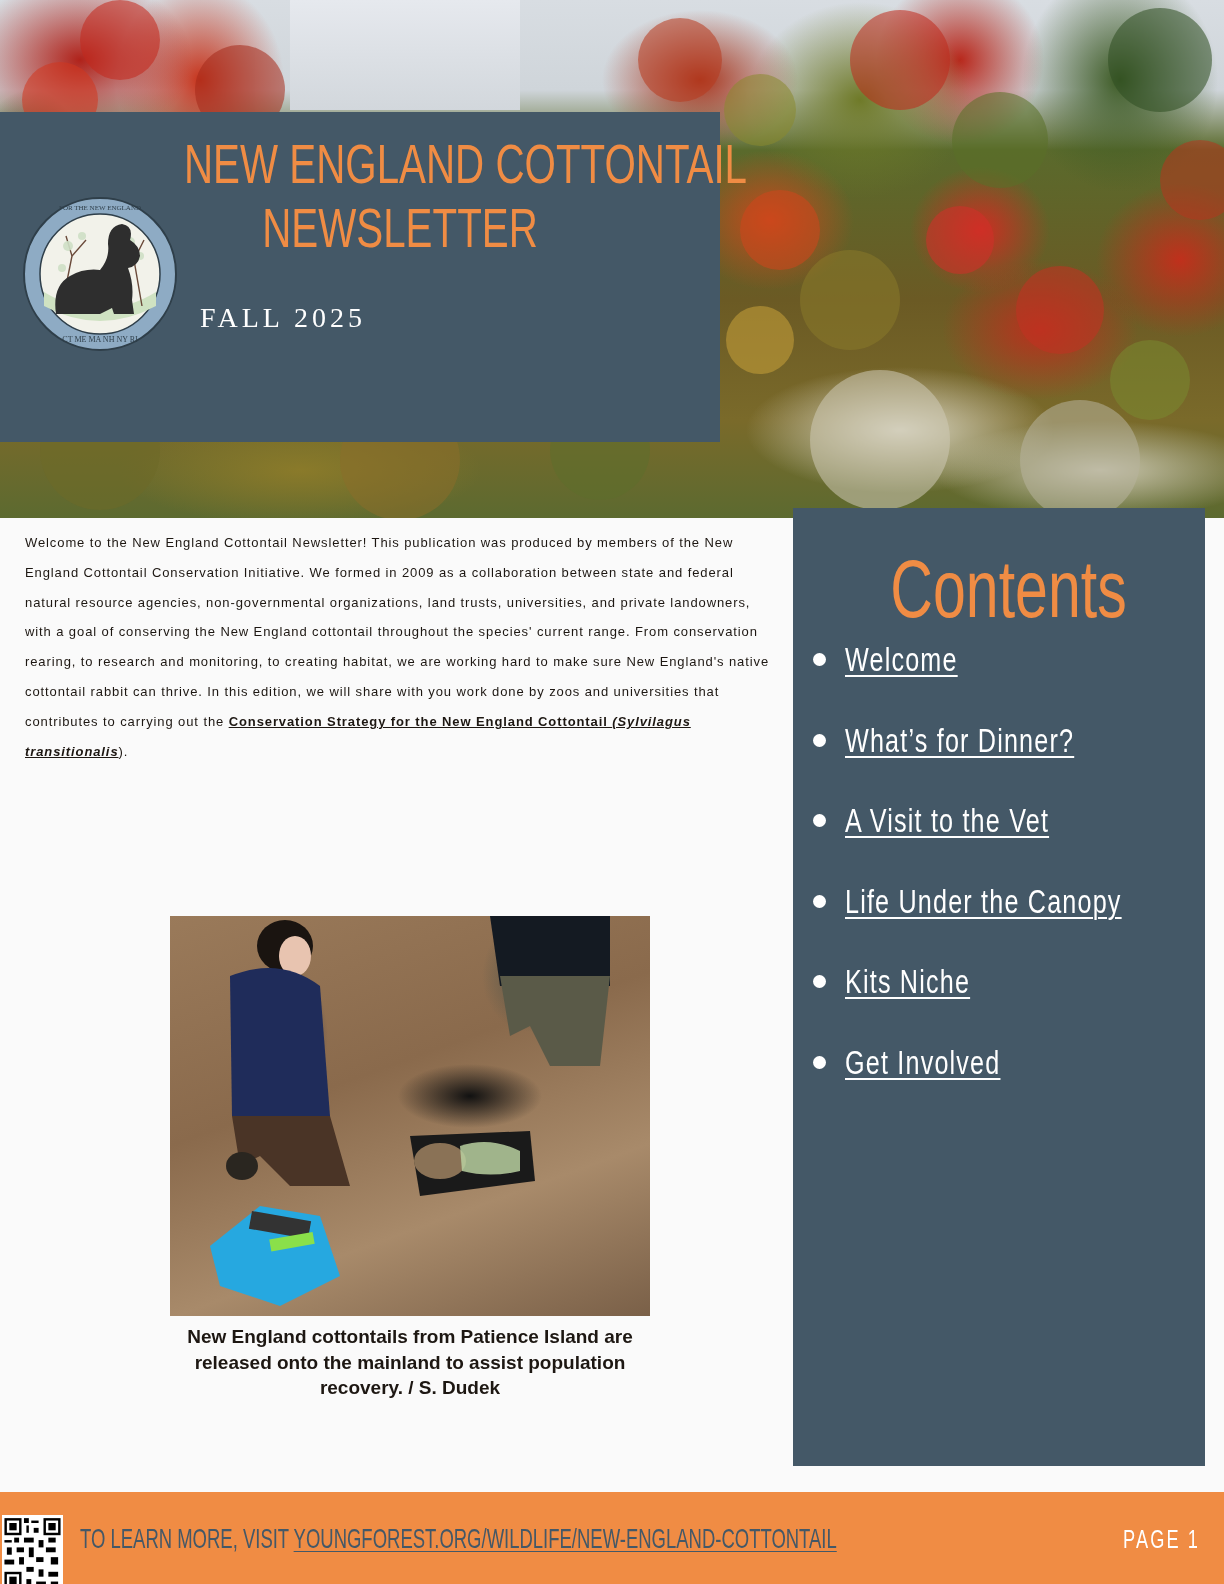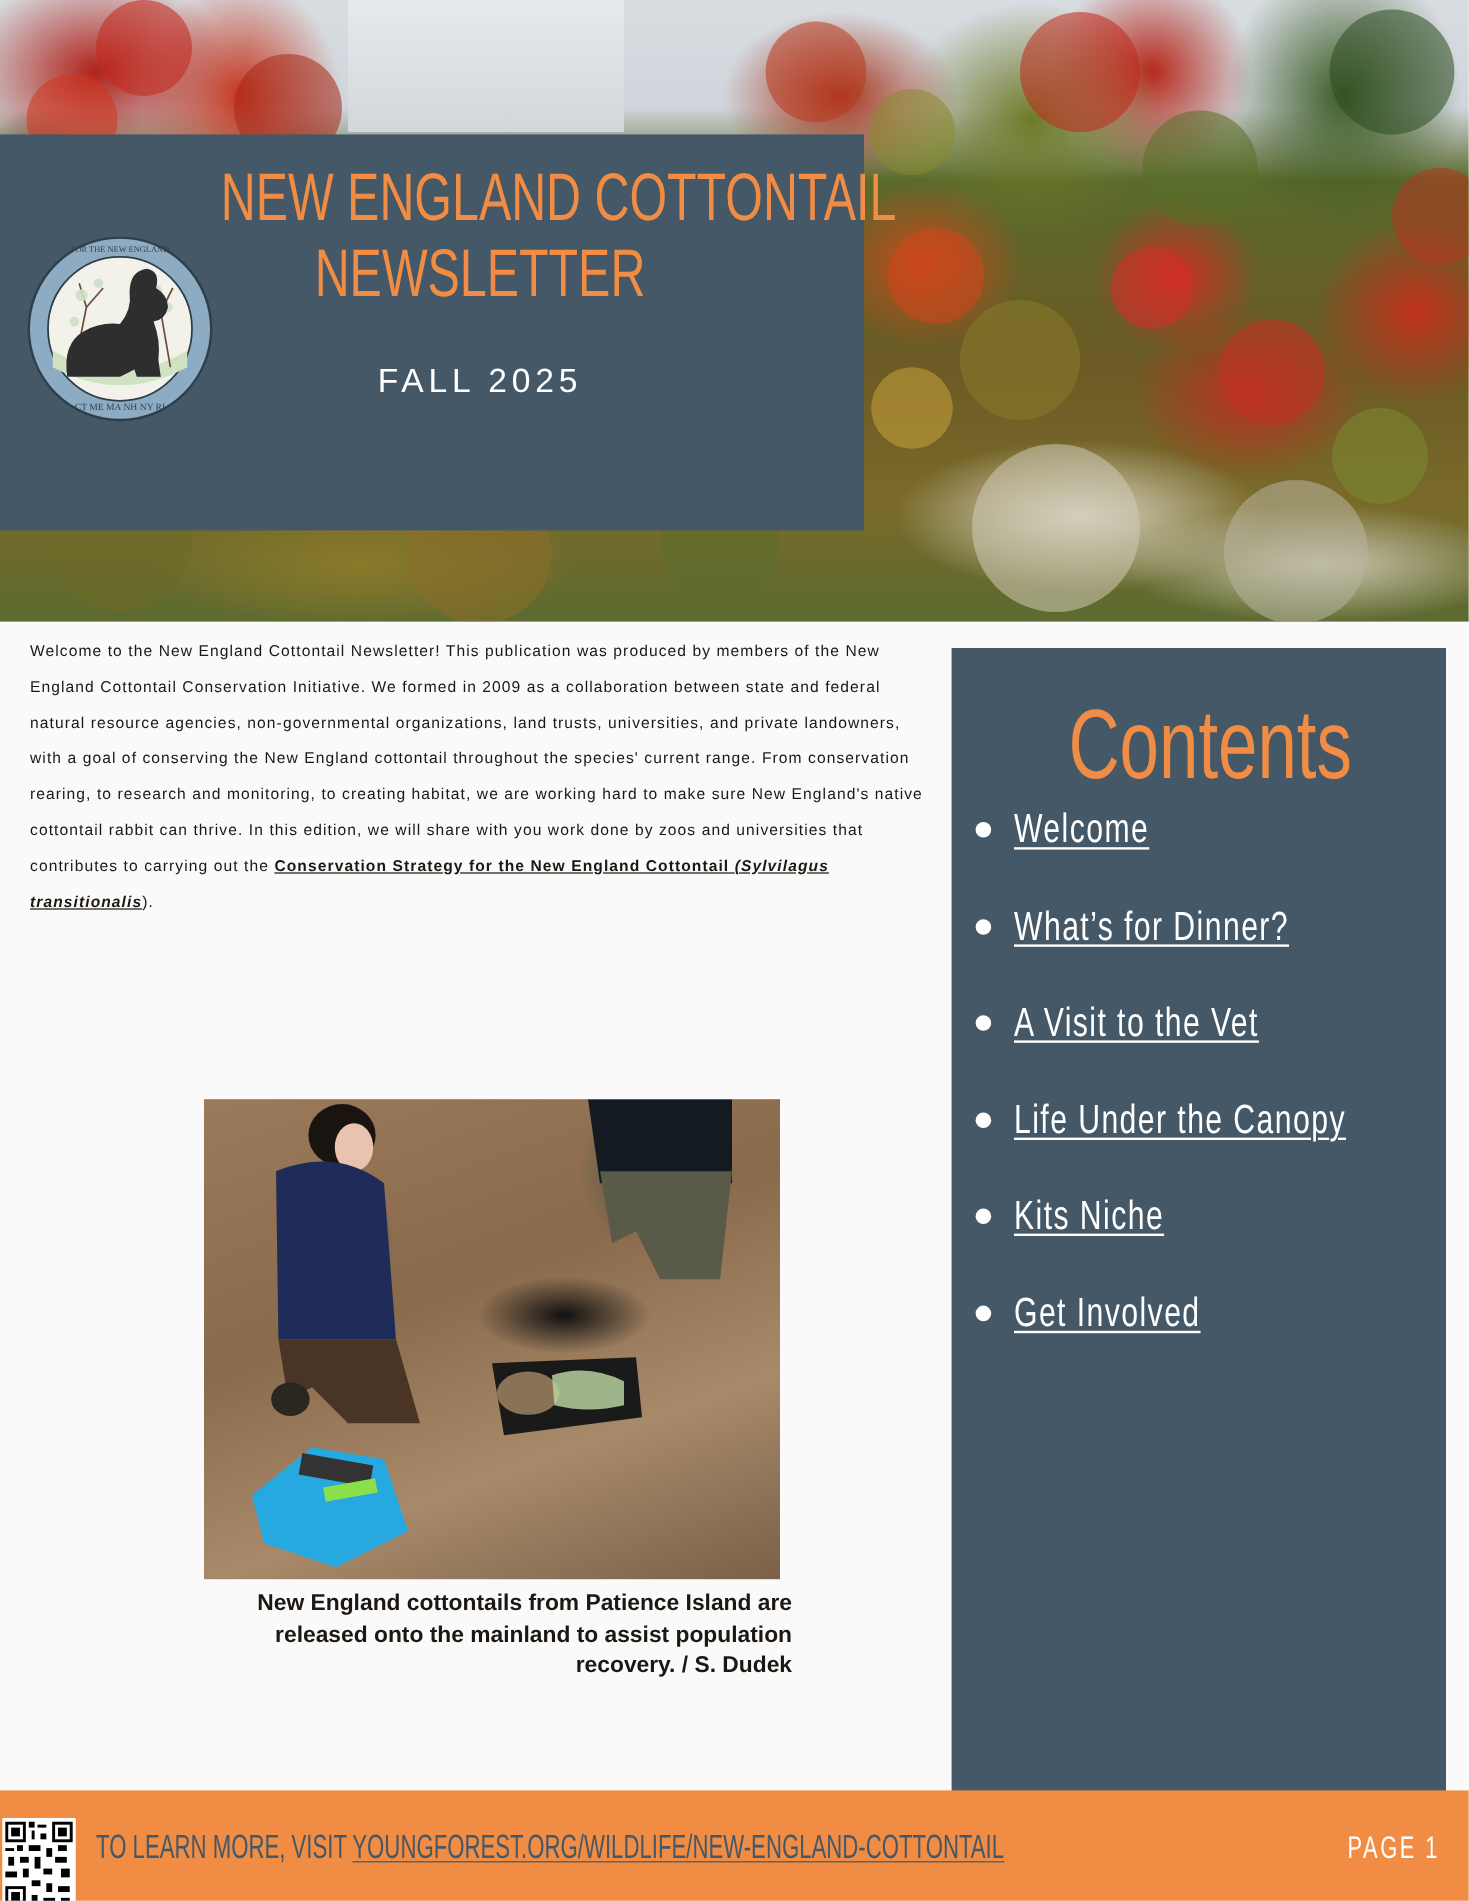--- a/index.html
+++ b/index.html
@@ -27,44 +27,44 @@
   }
   .hero-sky { position: absolute; left: 290px; top: 0; width: 230px; height: 110px;
     background: linear-gradient(180deg, #e6e9ee, #d2d7dc); }
 
   
   .title-box { position: absolute; left: 0; top: 112px; width: 720px; height: 330px; background: #445867; }
   .title-text { position: absolute; left: 100px; top: 20px; width: 600px; text-align: center;
     font-family: "Liberation Sans", sans-serif; font-size: 56px; line-height: 64px; color: #f08c44;
     transform: scaleX(0.72); transform-origin: center top; letter-spacing: 0px; }
   .title-line { display: block; white-space: nowrap; }
-  .edition { position: absolute; left: 200px; top: 190px; width: 400px; text-align: center;
-    font-family: Liberation Sans, sans-serif; font-size: 28px; letter-spacing: 4px; color: #ffffff; }
+  .edition { position: absolute; left: 200px; top: 190px; width: 400px; 
+    font-family: Liberation Serif, serif; font-size: 28px; letter-spacing: 4px; color: #ffffff; }
   .logo { position: absolute; left: 22px; top: 84px; width: 156px; height: 156px; }
 
   
   .intro { position: absolute; left: 25px; top: 528px; width: 745px;
     font-family: "Liberation Sans", sans-serif; font-size: 13px; line-height: 29.8px; color: #1d1712; letter-spacing: 0.9px; }
   .intro a { color: #1d1712; font-weight: bold; text-decoration: underline; }
   .intro a i { font-style: italic; }
 
   .photo { position: absolute; left: 170px; top: 916px; width: 480px; height: 400px; overflow: hidden;
     background:
       radial-gradient(ellipse 60px 90px at 110px 120px, #1e2a52 0%, rgba(30,42,82,0) 80%),
       radial-gradient(ellipse 90px 40px at 300px 180px, #111 0%, rgba(17,17,17,0) 80%),
       radial-gradient(ellipse 60px 70px at 360px 60px, #54564a 0%, rgba(84,86,74,0) 80%),
       radial-gradient(ellipse 50px 30px at 100px 330px, #2aa0d8 0%, rgba(42,160,216,0) 85%),
       linear-gradient(160deg, #9a7a5a, #8a6a4c 40%, #a88a6a 70%, #7a6048);
   }
   .photo svg { position: absolute; left: 0; top: 0; }
-  .caption { position: absolute; left: 160px; top: 1324px; width: 500px; text-align: right;
+  .caption { position: absolute; left: 160px; top: 1324px; width: 500px; text-align: center;
     font-family: "Liberation Sans", sans-serif; font-weight: bold; font-size: 19px; line-height: 25.5px; color: #1d1712; }
 
   
-  .sidebar { position: absolute; left: 793px; top: 540px; width: 412px; height: 958px; background: #445867; }
+  .sidebar { position: absolute; left: 793px; top: 508px; width: 412px; height: 958px; background: #445867; }
   .contents-title { position: absolute; left: 0; top: 36px; width: 431px; text-align: center;
     font-family: "Liberation Sans", sans-serif; font-size: 82px; line-height: 90px; color: #f08c44;
     transform: scaleX(0.72); transform-origin: center top; }
   .toc { position: absolute; left: 20px; top: 128px; list-style: none; }
   .toc li { position: relative; height: 80.5px; }
   .toc .bullet { position: absolute; left: 0; top: 17px; width: 13px; height: 13px; border-radius: 50%; background: #ffffff; }
   .toc a { position: absolute; left: 32px; top: 0; color: #ffffff; text-decoration: underline; text-decoration-thickness: 2px;
     text-underline-offset: 4px; font-family: "Liberation Sans", sans-serif; font-size: 34px; line-height: 46px;
     white-space: nowrap; letter-spacing: 1.6px; transform: scaleX(0.74); transform-origin: left top; }
 

